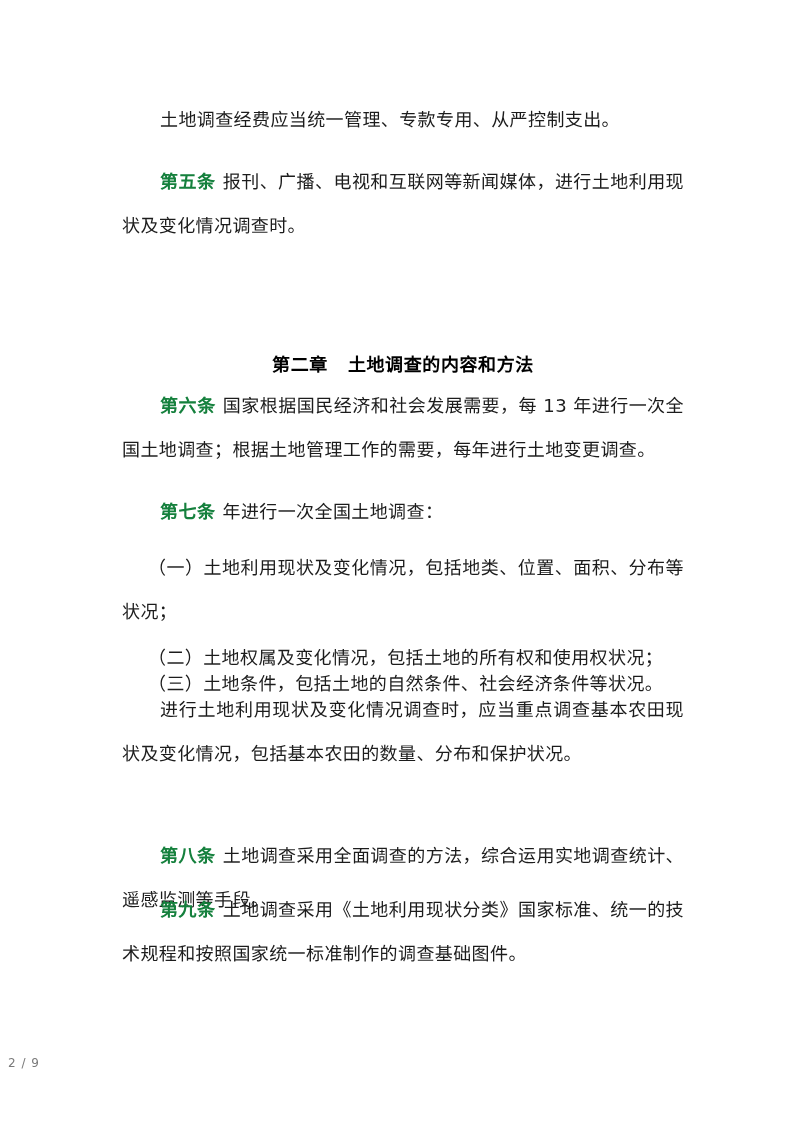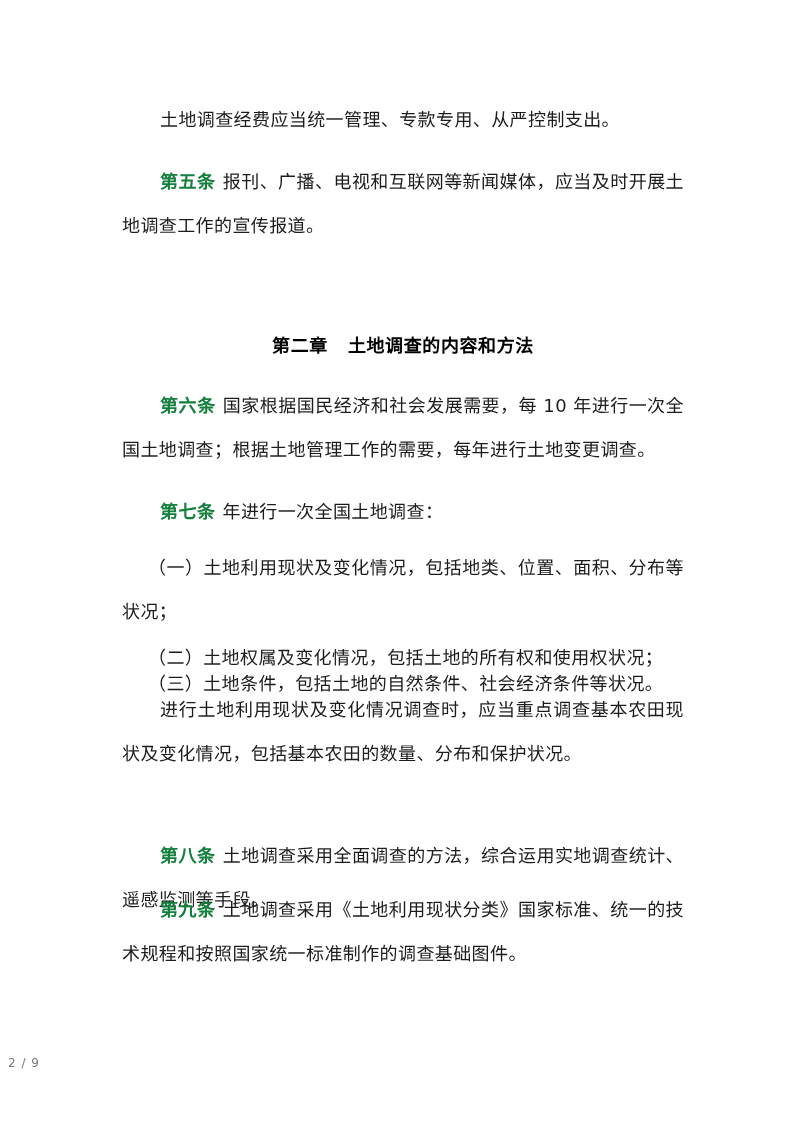--- a/index.html
+++ b/index.html
@@ -62,21 +62,21 @@
     margin: 0;
   }
   .chapter-heading .gap {
     display: inline-block;
     width: 20px;
   }
   
   .block { position: absolute; left: 0; width: 562px; }
   .b-lead      { top: 98px; }
   .b-art5      { top: 160px; }
-  .b-chapter2  { top: 324px; }
+  .b-chapter2  { top: 343px; }
   .b-art6      { top: 384px; }
   .b-art7      { top: 490px; }
   .b-item1     { top: 546px; }
   .b-item2     { top: 636px; }
   .b-item3     { top: 662px; }
   .b-para-basic{ top: 688px; }
   .b-art8      { top: 834px; }
   .b-art9      { top: 888px; }
 
   .footer {
@@ -95,29 +95,29 @@
 <body>
 
 <div class="page">
   <div class="content">
 
     <div class="block b-lead">
       <p class="para indent">土地调查经费应当统一管理、专款专用、从严控制支出。</p>
     </div>
 
     <div class="block b-art5">
-      <p class="para indent"><span class="marker">第五条</span><span class="marker-gap"></span><span>报刊、广播、电视和互联网等新闻媒体，应当及时开展土地调查工作的宣传报道。</span></p>
+      <p class="para indent"><span class="marker">第五条</span><span class="marker-gap"></span><span>报刊、广播、电视和互联网等新闻媒体，进行土地利用现状及变化情况调查时。</span></p>
     </div>
 
     <div class="block b-chapter2">
       <h2 class="chapter-heading"><span>第二章</span><span class="gap"></span><span>土地调查的内容和方法</span></h2>
     </div>
 
     <div class="block b-art6">
-      <p class="para indent"><span class="marker">第六条</span><span class="marker-gap"></span><span>国家根据国民经济和社会发展需要，每 10 年进行一次全国土地调查；根据土地管理工作的需要，每年进行土地变更调查。</span></p>
+      <p class="para indent"><span class="marker">第六条</span><span class="marker-gap"></span><span>国家根据国民经济和社会发展需要，每 13 年进行一次全国土地调查；根据土地管理工作的需要，每年进行土地变更调查。</span></p>
     </div>
 
     <div class="block b-art7">
       <p class="para indent"><span class="marker">第七条</span><span class="marker-gap"></span><span>年进行一次全国土地调查：</span></p>
     </div>
 
     <div class="block b-item1">
       <p class="para indent-item">（一）土地利用现状及变化情况，包括地类、位置、面积、分布等状况；</p>
     </div>
     <div class="block b-item2">

